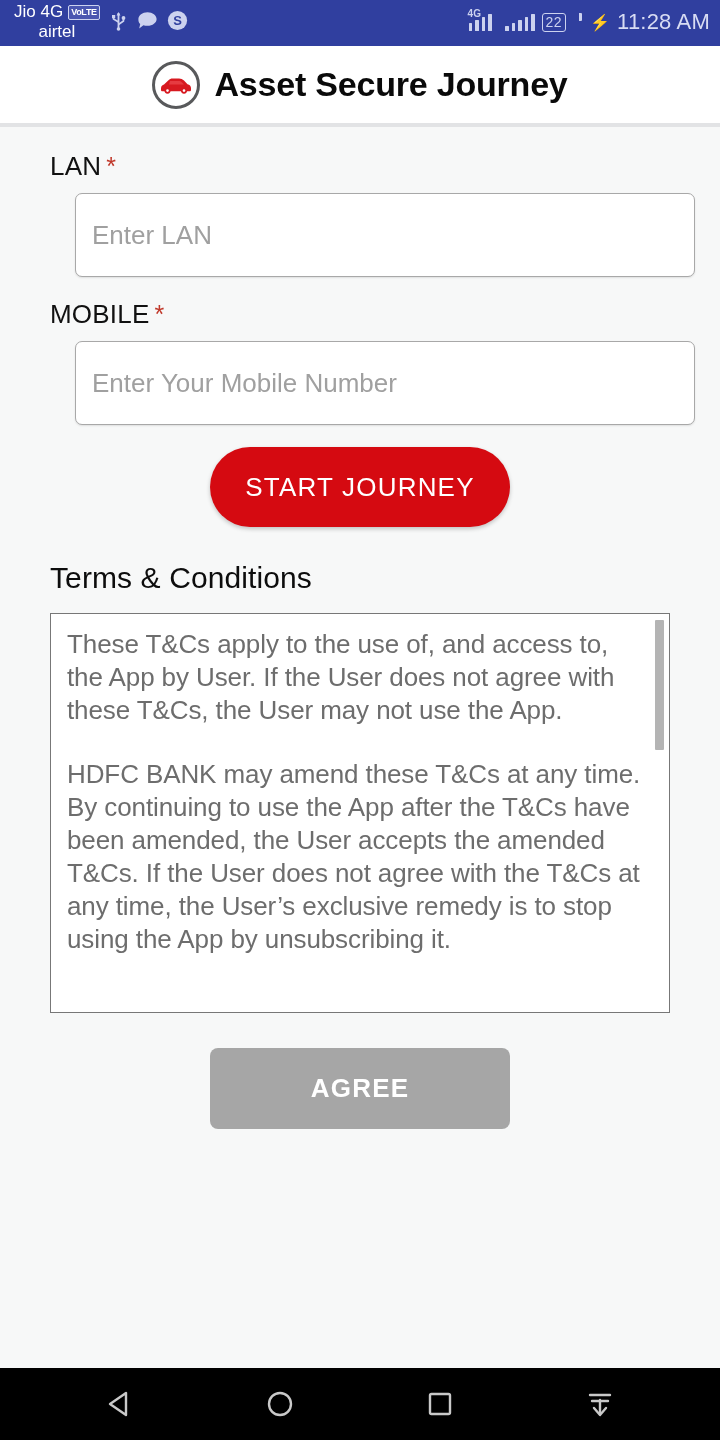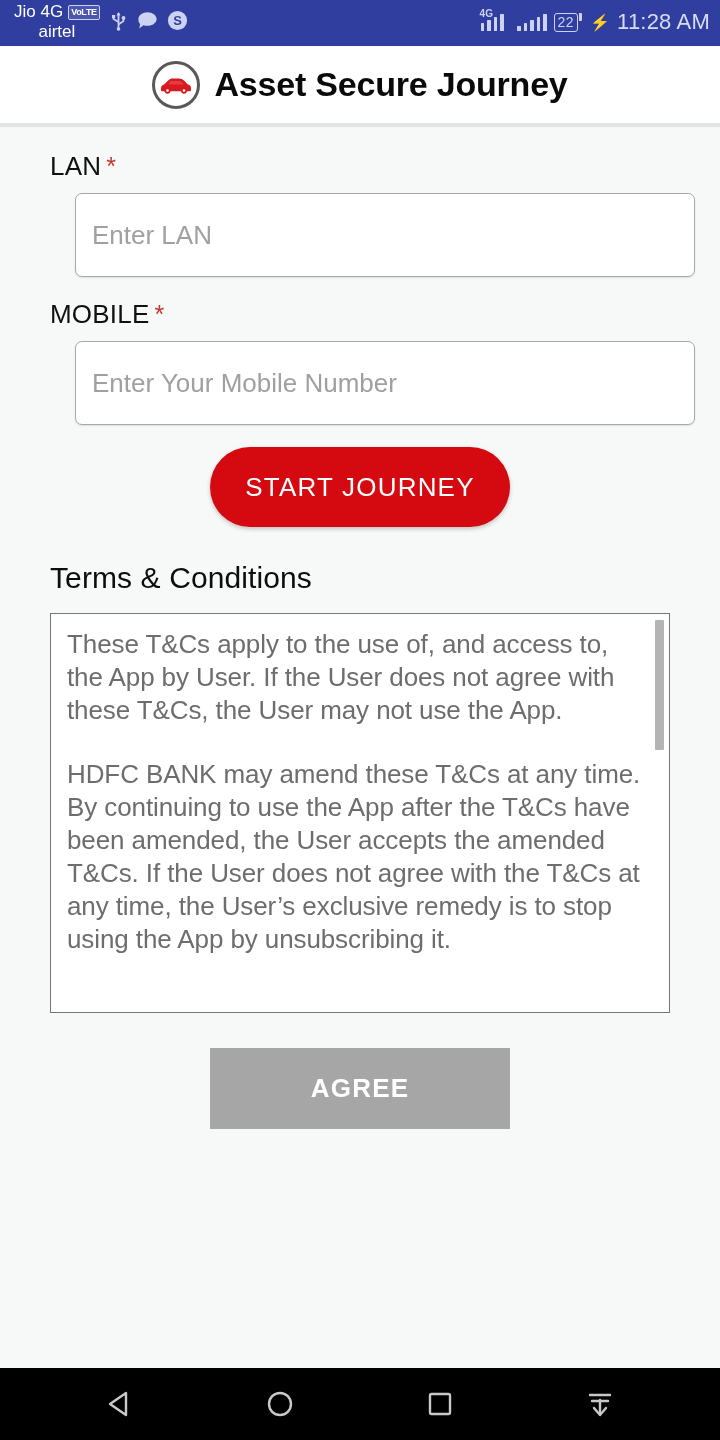--- a/index.html
+++ b/index.html
@@ -98,20 +98,21 @@
     position: absolute;
     top: -4px;
     left: -1px;
     font-size: 10px;
     font-weight: bold;
     line-height: 10px;
     color: #ccd2ef;
   }
   .battery {
     display: flex;
+    gap: 12px;
   }
   .batt-body {
     border: 1.6px solid #ccd2ef;
     border-radius: 3px;
     padding: 0 3px;
     font-size: 14px;
     line-height: 17px;
     letter-spacing: 0.5px;
     color: #ccd2ef;
   }
@@ -245,21 +246,21 @@
     background: #b4b4b4;
     border-radius: 1px;
   }
 
   .btn-agree-row { display: flex; justify-content: center; margin-top: 35px; }
   .btn-agree {
     width: 300px;
     height: 81px;
     background: #a6a6a6;
     border: none;
-    border-radius: 0;
+    border-radius: 8px;
     color: #ffffff;
     font-family: "Liberation Sans", sans-serif;
     font-size: 26px;
     font-weight: bold;
     letter-spacing: 1.2px;
     cursor: default;
   }
 
   
   .nav-bar {

